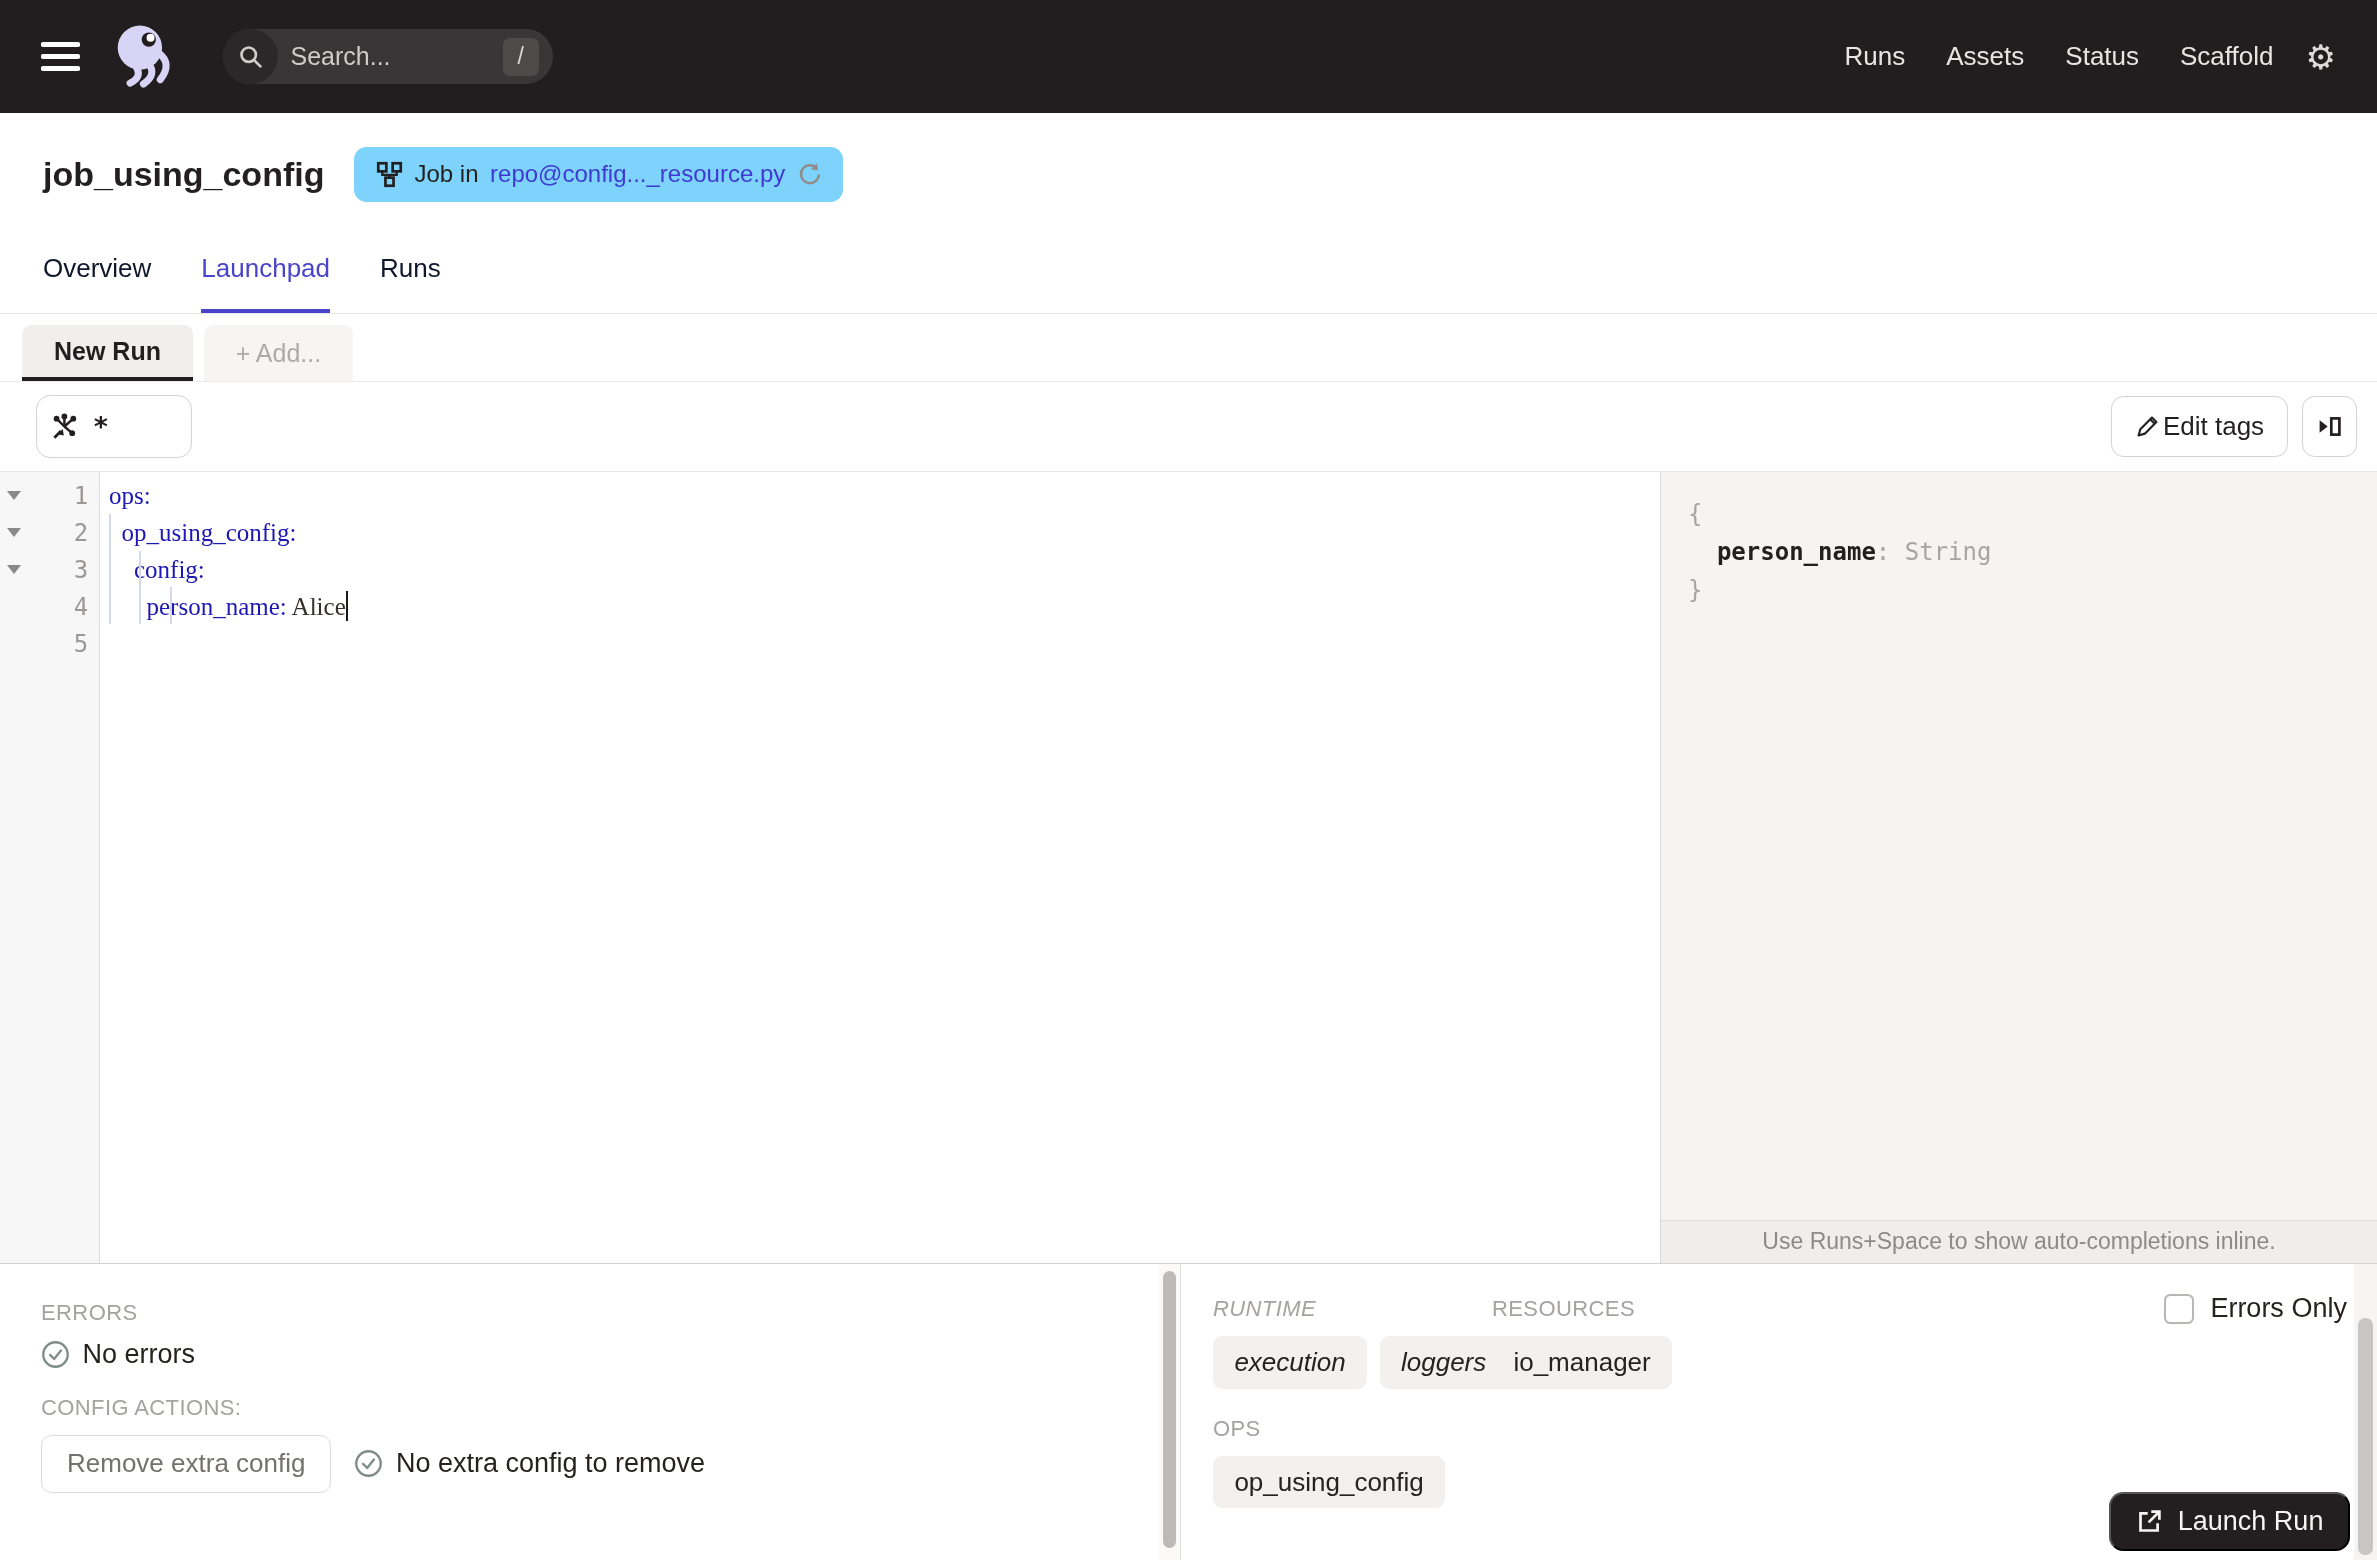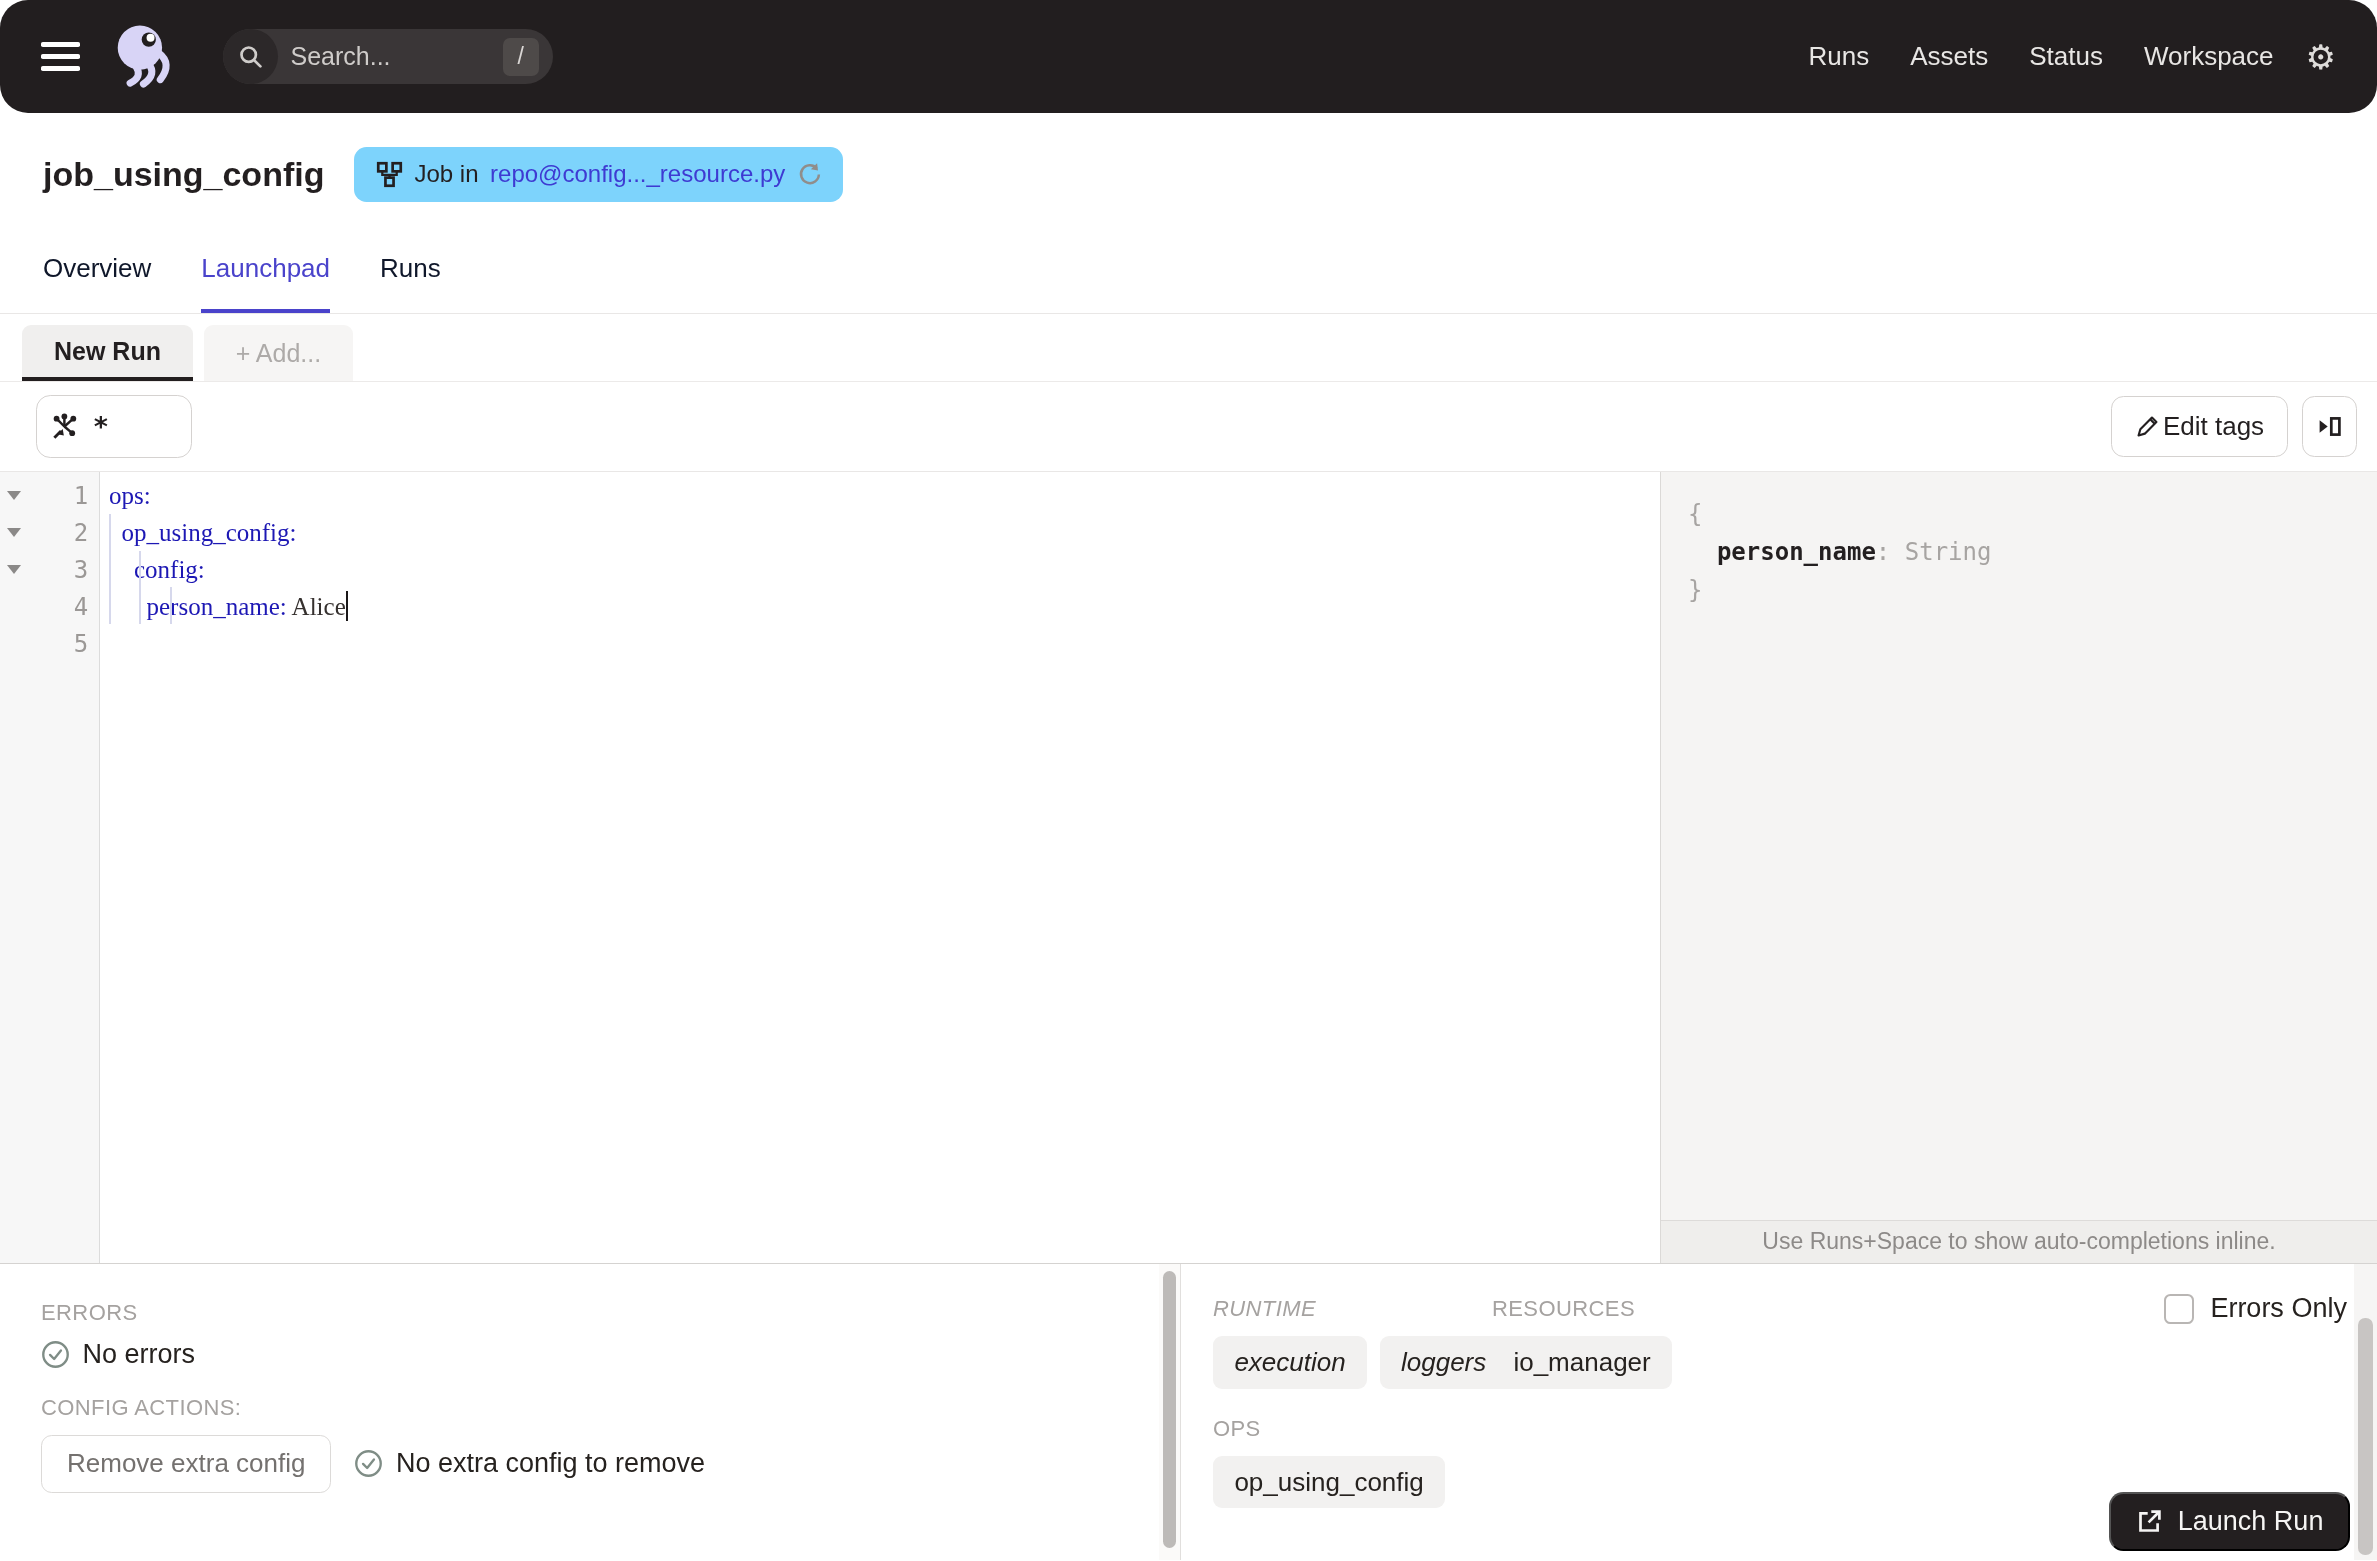--- a/index.html
+++ b/index.html
@@ -1,21 +1,21 @@
 <!DOCTYPE html>
 <html style="font-size:14.3px"><head>
 <meta charset="utf-8">
 <style>
   * { margin:0; padding:0; box-sizing:border-box; }
   html,body { width:2377px; height:1561px; overflow:hidden; background:#fff;
     font-family:"Liberation Sans", sans-serif; }
   #app { position:relative; width:2377px; height:1561px; display:flex; flex-direction:column; }
 
   
-  .navbar { height:113px; background:#221e1f; display:flex; align-items:center; padding:0 41px; flex:none;border-radius:28px; }
+  .navbar { height:113px; background:#221e1f; display:flex; align-items:center; padding:0 41px; flex:none; }
   .hamburger { width:39px; height:30px; display:flex; flex-direction:column; justify-content:space-between; cursor:pointer; }
   .hamburger span { display:block; height:5.4px; background:#fff; border-radius:1.8px; }
   .logo { margin-left:32px; width:70px; height:71px; }
   .search { margin-left:41px; width:330px; height:55px; background:#3a3637; border-radius:28px; display:flex; align-items:center; overflow:hidden; }
   .search-iconwrap { width:55px; height:55px; border-radius:50%; background:#2c2829; display:flex; align-items:center; justify-content:center; flex:none; }
   .search input { background:transparent; border:none; outline:none; color:#e8e6e4; font-size:25px; width:183px; margin-left:12.5px; font-family:"Liberation Sans",sans-serif; }
   .search input::placeholder { color:#cfccca; }
   .slash { margin-left:auto; margin-right:14.3px; width:36px; height:38px; background:#4e4a49; border-radius:7.1px; color:#dad7d5; font-size:23px; display:flex; align-items:center; justify-content:center; }
   .navlinks { margin-left:auto; display:flex; align-items:center; gap:41px; }
   .navlinks a { color:#e8e6e4; font-size:26px; font-weight:500; text-decoration:none; cursor:pointer; }
@@ -123,21 +123,21 @@
             <line x1="19" y1="19" x2="26" y2="26" stroke="#cfccca" stroke-width="3" stroke-linecap="round"></line>
           </svg>
       </div>
       <input type="text" placeholder="Search..." style="">
       <div class="slash">/</div>
     </div>
     <nav class="navlinks">
       <a>Runs</a>
       <a>Assets</a>
       <a>Status</a>
-      <a>Workspace</a>
+      <a>Scaffold</a>
     </nav>
     <div class="gear">⚙</div>
   </header>
 
   <section class="jobheader">
     <h1 class="jobtitle">job_using_config</h1>
     <div class="jobbadge">
       <svg width="27" height="27" viewBox="0 0 30 30">
         <rect x="2.5" y="2.5" width="9" height="9" fill="none" stroke="#231f20" stroke-width="3"></rect>
         <rect x="18.5" y="2.5" width="9" height="9" fill="none" stroke="#231f20" stroke-width="3"></rect>

